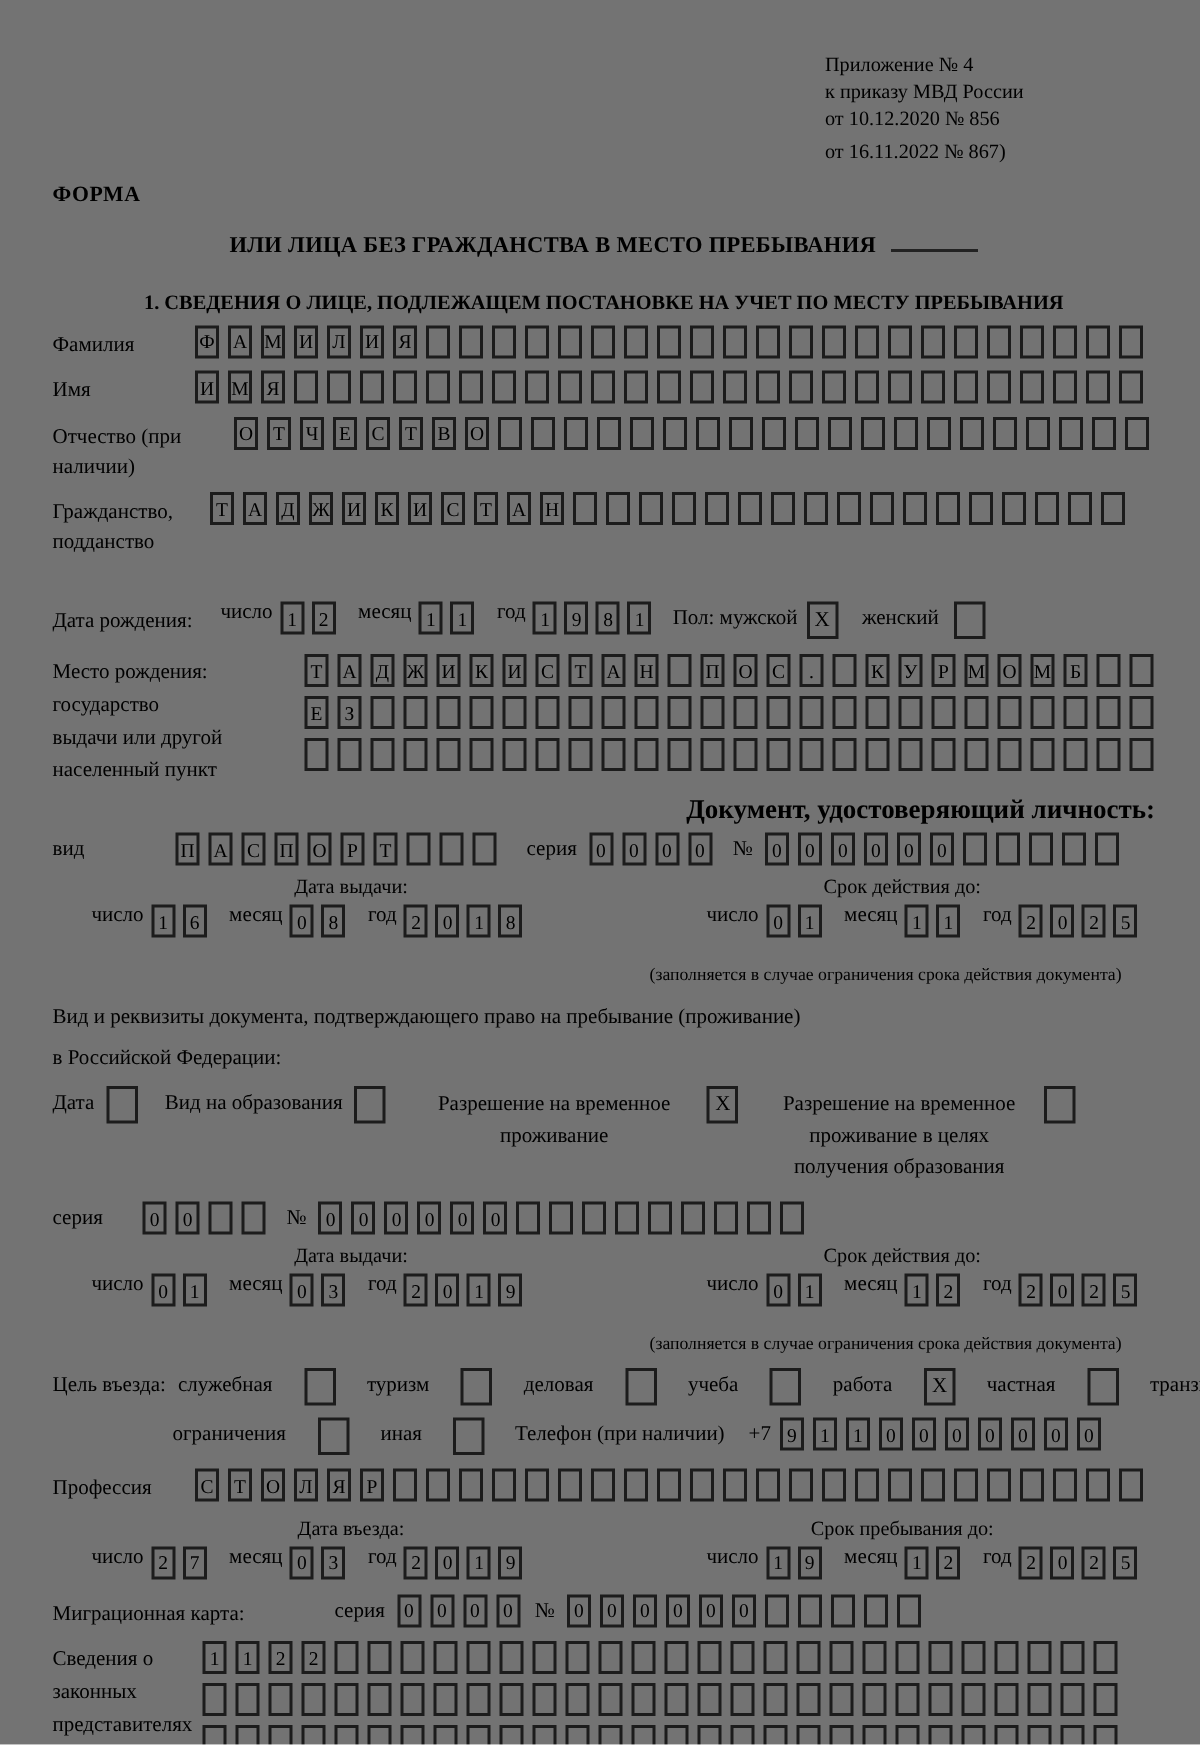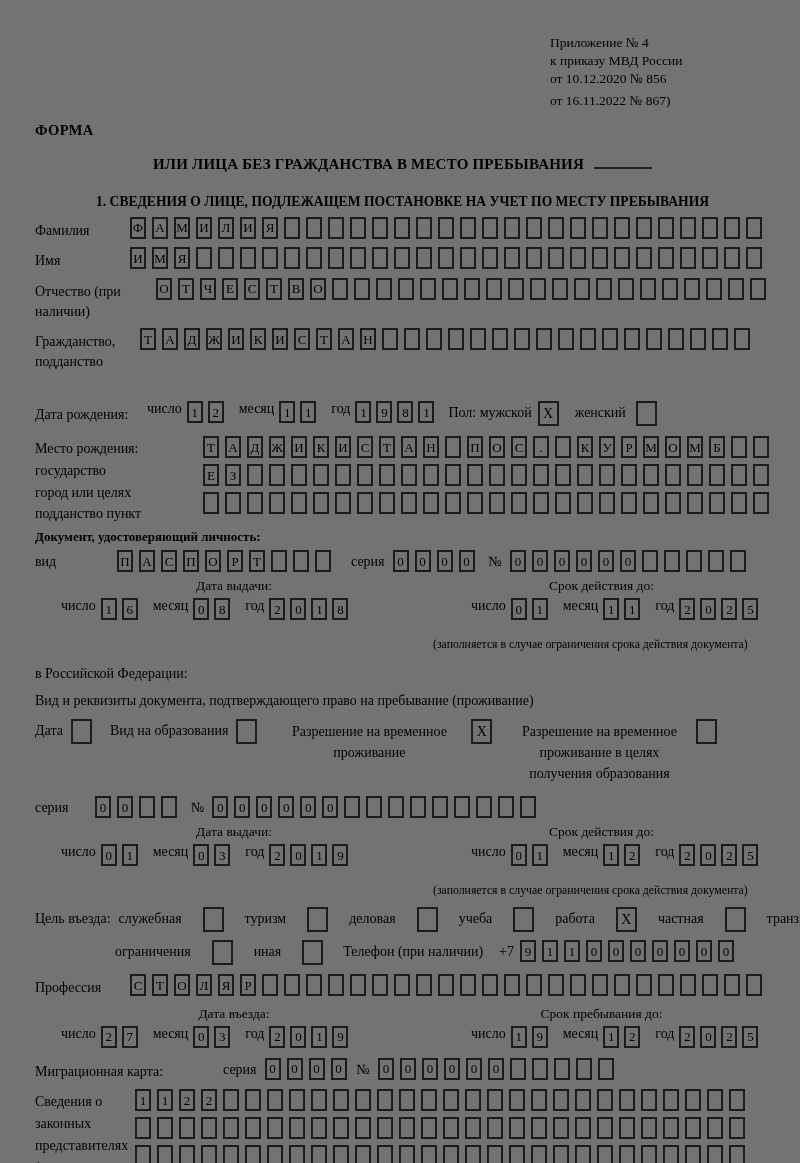--- a/index.html
+++ b/index.html
@@ -21,21 +21,21 @@
   .w168{width:168px}.w100{width:100px}
   .boxes{display:flex;gap:6px;flex-wrap:nowrap}
   .cell{flex:0 0 16px;width:16px;height:22px;border:2px solid #1c1c1c;box-sizing:border-box;
         display:inline-flex;align-items:center;justify-content:center;font-size:13px;line-height:1}
   .stack>.boxes{margin-bottom:6px}
   .chk{display:inline-flex;flex-shrink:0;width:21px;height:25px;border:2px solid #1c1c1c;box-sizing:border-box;
        align-items:center;justify-content:center;font-size:14px}
   .plabel{padding-top:4px;white-space:nowrap}
   .ml6{margin-left:6px}.ml10{margin-left:10px}.ml14{margin-left:14px}.ml16{margin-left:16px}.ml20{margin-left:20px}.mr8{margin-right:8px}
   
-  .center-head{text-align:left;font-weight:bold;font-size:13px;margin-top:10px}
+  .center-head{text-align:right;font-weight:bold;font-size:18px;margin-top:10px}
   .dgroup{display:flex;}
   .dlabel{margin-right:5px;white-space:nowrap}
   .dcells{display:inline-flex;gap:5px;margin-right:15px}
   .dgroup .dcells:last-child{margin-right:0}
   .two-col{display:flex;margin-top:8px}
   .col-l{width:398px;flex-shrink:0}
   .col-r{flex:1}
   .col-head{text-align:center;font-size:13.5px}
   .col-l .dgroup{padding-left:26px;margin-top:4px}
   .col-r .dgroup{padding-left:38px;margin-top:4px}
@@ -234,22 +234,22 @@
     <span class="plabel ml14">Пол: мужской</span>
     <span class="chk ml6">X</span>
     <span class="plabel ml16">женский</span>
     <span class="chk ml10"></span>
   </div>
 
   <div class="frow" style="margin-top:10px">
     <div class="flabel w168 multiline">
         <div>Место рождения:</div>
         <div>государство</div>
-        <div>город или целях</div>
-        <div>подданство пункт</div>
+        <div>выдачи или другой</div>
+        <div>населенный пункт</div>
       </div>
     <div class="stack">
       <div class="boxes">
           <span class="cell">Т</span>
           <span class="cell">А</span>
           <span class="cell">Д</span>
           <span class="cell">Ж</span>
           <span class="cell">И</span>
           <span class="cell">К</span>
           <span class="cell">И</span>
@@ -413,22 +413,22 @@
             <span class="cell">0</span>
             <span class="cell">2</span>
             <span class="cell">5</span>
           </span>
         </div>
       <div class="note">(заполняется в случае ограничения срока действия документа)</div>
     </div>
   </div>
 
   <div class="intro">
+    <div>Вид и реквизиты документа, подтверждающего право на пребывание (проживание)</div>
     <div>в Российской Федерации:</div>
-    <div>Вид и реквизиты документа, подтверждающего право на пребывание (проживание)</div>
   </div>
 
   <div class="visa-row">
     <span class="plabel">Дата</span>
     <span class="chk"></span>
     <span class="plabel ml10">Вид на образования</span>
     <span class="chk"></span>
     <div class="opt-multi w188 ml10">Разрешение на временное проживание</div>
     <span class="chk">X</span>
     <div class="opt-multi w178 ml10">Разрешение на временное проживание в целях получения образования</div>

